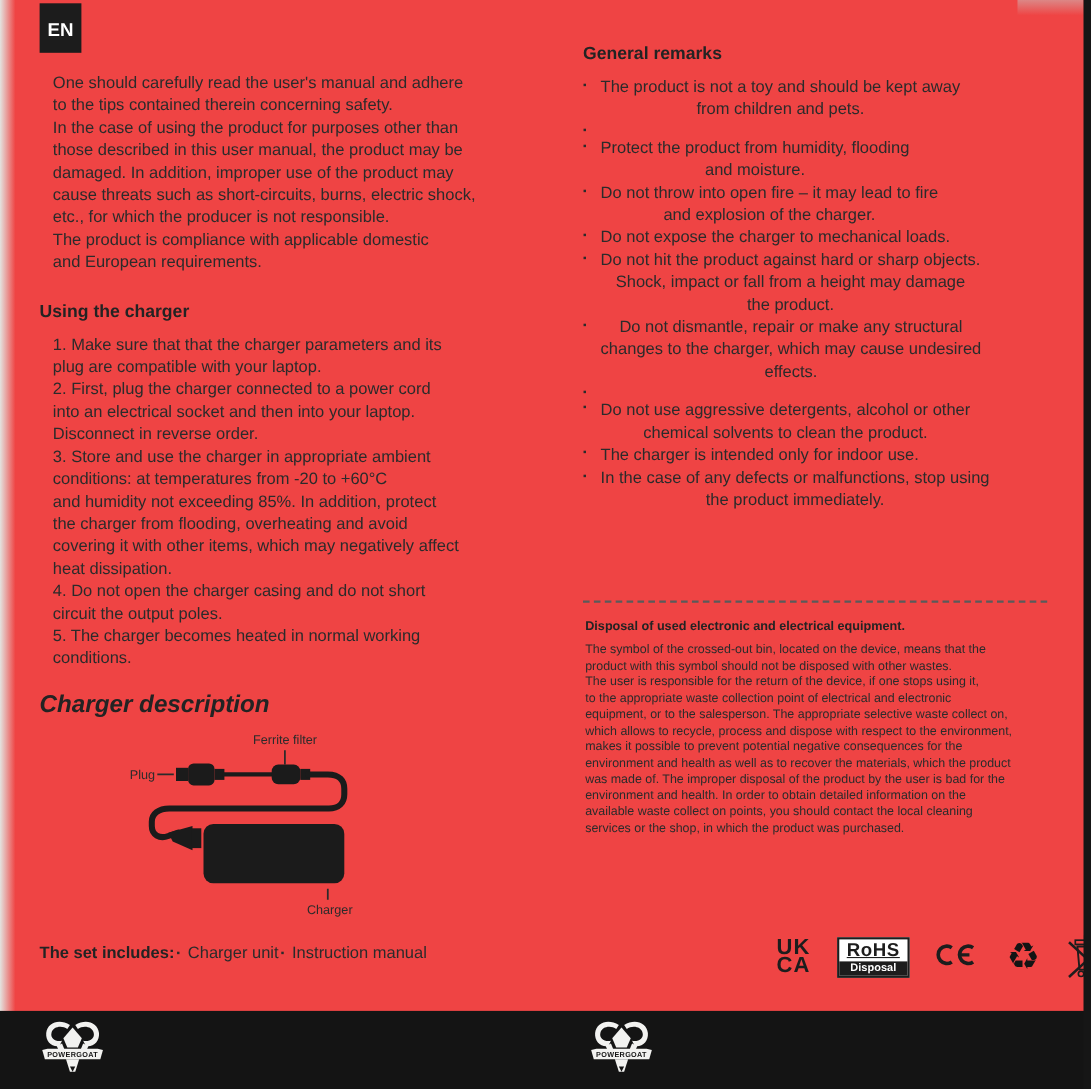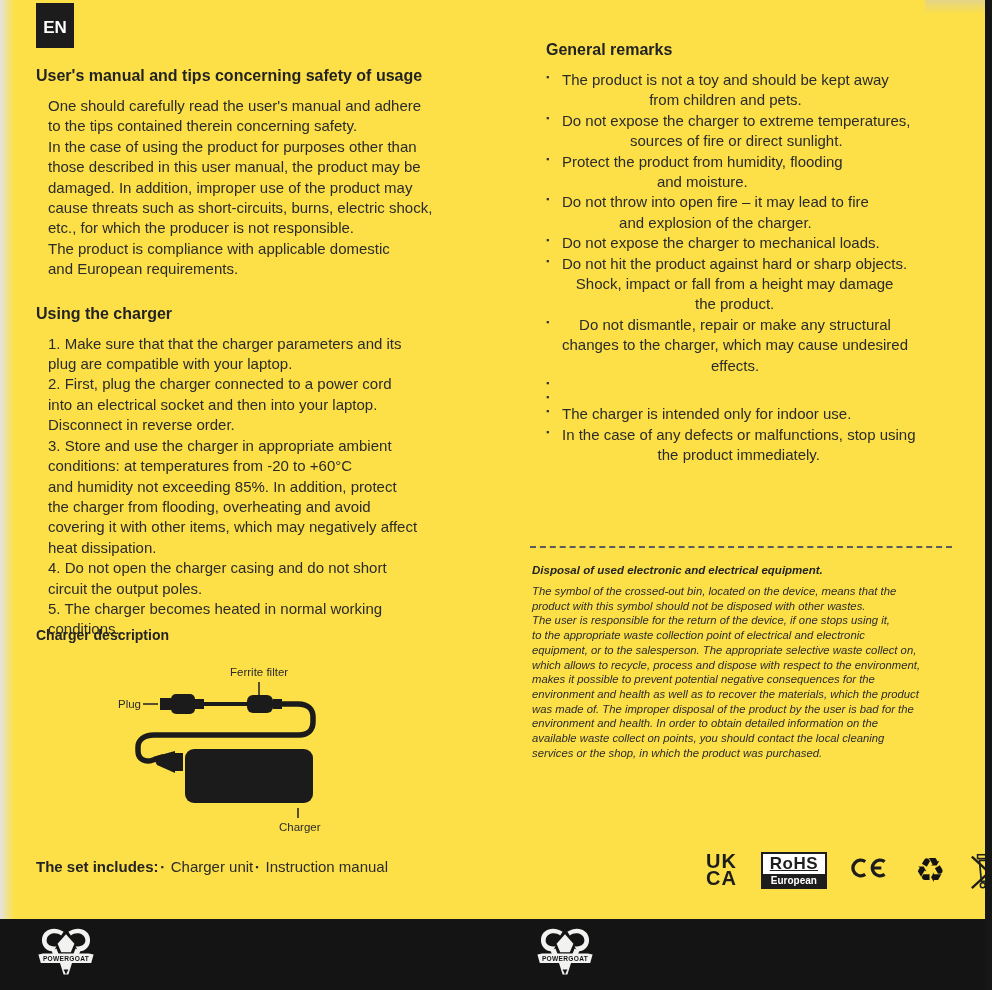--- a/index.html
+++ b/index.html
@@ -1,55 +1,55 @@
 <!DOCTYPE html>
 <html><head>
 <meta charset="utf-8">
 <style>
   html,body{margin:0;padding:0;background:#d8d8d6;}
   .page{
     position:relative;width:992px;height:990px;overflow:hidden;
-    background:#fde047;
+    background:#ef4444;
     font-family:"Liberation Sans",sans-serif;
     color:#2b2b2b;
   }
   .edge-left{position:absolute;left:0;top:0;width:14px;height:920px;
     background:linear-gradient(90deg,#e3e3e0,rgba(251,251,249,0));}
   .edge-right{position:absolute;right:0;top:0;width:7px;height:990px;background:#161616;}
   .corner-smudge{position:absolute;right:7px;top:0;width:60px;height:14px;
     background:linear-gradient(180deg,#c9c9c7,rgba(251,251,249,0));opacity:.5;}
 
   .en-badge{position:absolute;left:36px;top:3px;width:38px;height:45px;
     background:#1c1c1c;color:#fff;font-size:17px;font-weight:bold;
     display:flex;align-items:center;justify-content:center;padding-top:4px;box-sizing:border-box;}
 
   .col-left{position:absolute;left:36px;top:66px;width:470px;}
   .col-left h1{font-size:16px;font-weight:bold;color:#232323;margin:0 0 10px 0;line-height:20px;}
   .col-left h2{font-size:16px;font-weight:bold;color:#232323;margin:24px 0 10px 0;line-height:20px;}
   .para{font-size:15px;line-height:20.4px;white-space:pre-line;margin:0 0 8px 12px;}
 
-  .h-charger-desc{position:absolute;left:36px;top:627px;font-size:14px;font-weight:bold;color:#232323;}
+  .h-charger-desc{position:absolute;left:36px;top:627px;font-size:22px;font-weight:bold;color:#232323;font-style:italic;}
   .diagram{position:absolute;left:36px;top:660px;}
   .diagram text{font-family:"Liberation Sans",sans-serif;font-size:11.5px;fill:#2b2b2b;}
 
   .set-includes{position:absolute;left:36px;top:858px;font-size:15px;display:flex;align-items:baseline;gap:2px;}
   .set-includes .lbl{font-weight:bold;color:#232323;}
   .inc-item{display:flex;align-items:baseline;gap:7px;}
   .bsq{font-size:9px;position:relative;top:-2px;color:#2b2b2b;}
 
-  .col-right{position:absolute;left:530px;top:40px;width:446px;margin-left:16px;}
+  .col-right{position:absolute;left:530px;top:40px;width:446px;}
   .col-right h2{font-size:16px;font-weight:bold;color:#232323;margin:0 0 10px 0;line-height:20px;}
   .remarks{margin:0;padding:0;list-style:none;}
   .remark{display:flex;gap:8px;}
   .remark .bsq{flex:0 0 8px;padding-top:4px;}
   .remark .btext{font-size:15px;line-height:20.4px;white-space:pre-line;text-align:center;}
 
   .sep-dashed{position:absolute;left:530px;top:546px;width:422px;border-top:2px dashed #5a5a5a;}
 
-  .disposal{position:absolute;left:532px;top:564px;width:446px;font-style:italic;}
+  .disposal{position:absolute;left:532px;top:564px;width:446px;}
   .disposal h3{font-size:11.5px;font-weight:bold;color:#232323;margin:0 0 8px 0;}
   .disposal .body{font-size:11.3px;line-height:14.7px;white-space:pre-line;}
 
   .marks{position:absolute;left:706px;top:849px;display:flex;align-items:center;gap:24px;}
   .ukca{font-weight:bold;font-size:20px;line-height:17px;letter-spacing:1px;color:#1d1d1d;
     font-family:"Liberation Sans",sans-serif;text-align:center;}
   .rohs{border:2.5px solid #1d1d1d;background:#fff;width:62px;text-align:center;}
   .rohs .r1{font-size:17px;font-weight:bold;color:#1d1d1d;line-height:20px;letter-spacing:.5px;text-decoration:underline;}
   .rohs .r2{background:#1d1d1d;color:#fff;font-size:10px;line-height:13px;font-weight:bold;}
   .recycle{font-size:34px;color:#141414;line-height:34px;}
@@ -66,21 +66,20 @@
 
 <div class="page">
   <div class="edge-left"></div>
   <div class="corner-smudge"></div>
 
   <div class="en-badge">
     <span>EN</span>
   </div>
 
   <div class="col-left">
-    <h1>User's manual and tips concerning safety of usage</h1>
     <p class="para">One should carefully read the user's manual and adhere
 to the tips contained therein concerning safety.
 In the case of using the product for purposes other than
 those described in this user manual, the product may be
 damaged. In addition, improper use of the product may
 cause threats such as short-circuits, burns, electric shock,
 etc., for which the producer is not responsible.
 The product is compliance with applicable domestic
 and European requirements.</p>
     <h2>Using the charger</h2>
@@ -142,22 +141,20 @@
   <div class="col-right">
     <h2>General remarks</h2>
     <div class="remarks">
       <div class="remark">
           <span class="bsq">▪</span>
           <span class="btext">The product is not a toy and should be kept away
 from children and pets.</span>
         </div>
       <div class="remark">
           <span class="bsq">▪</span>
-          <span class="btext">Do not expose the charger to extreme temperatures,
-sources of fire or direct sunlight.</span>
         </div>
       <div class="remark">
           <span class="bsq">▪</span>
           <span class="btext">Protect the product from humidity, flooding
 and moisture.</span>
         </div>
       <div class="remark">
           <span class="bsq">▪</span>
           <span class="btext">Do not throw into open fire – it may lead to fire
 and explosion of the charger.</span>
@@ -176,20 +173,22 @@
           <span class="bsq">▪</span>
           <span class="btext">Do not dismantle, repair or make any structural
 changes to the charger, which may cause undesired
 effects.</span>
         </div>
       <div class="remark">
           <span class="bsq">▪</span>
         </div>
       <div class="remark">
           <span class="bsq">▪</span>
+          <span class="btext">Do not use aggressive detergents, alcohol or other
+chemical solvents to clean the product.</span>
         </div>
       <div class="remark">
           <span class="bsq">▪</span>
           <span class="btext">The charger is intended only for indoor use.</span>
         </div>
       <div class="remark">
           <span class="bsq">▪</span>
           <span class="btext">In the case of any defects or malfunctions, stop using
 the product immediately.</span>
         </div>
@@ -214,21 +213,21 @@
 services or the shop, in which the product was purchased.</div>
   </div>
 
   <div class="marks">
     <div class="ukca">
       <div>UK</div>
       <div>CA</div>
     </div>
     <div class="rohs">
       <div class="r1">RoHS</div>
-      <div class="r2">European</div>
+      <div class="r2">Disposal</div>
     </div>
     <div>
       <span class="sr">CE</span>
       <svg width="40" height="30" viewBox="0 0 66 34">
         <path d="M 23.5 6.3 A 13 13 0 1 0 23.5 27.7" fill="none" stroke="#1d1d1d" stroke-width="5.5"></path>
         <path d="M 55.5 6.3 A 13 13 0 1 0 55.5 27.7" fill="none" stroke="#1d1d1d" stroke-width="5.5"></path>
         <line x1="36" y1="17" x2="50" y2="17" stroke="#1d1d1d" stroke-width="5"></line>
       </svg>
     </div>
     <div class="recycle">♻</div>

